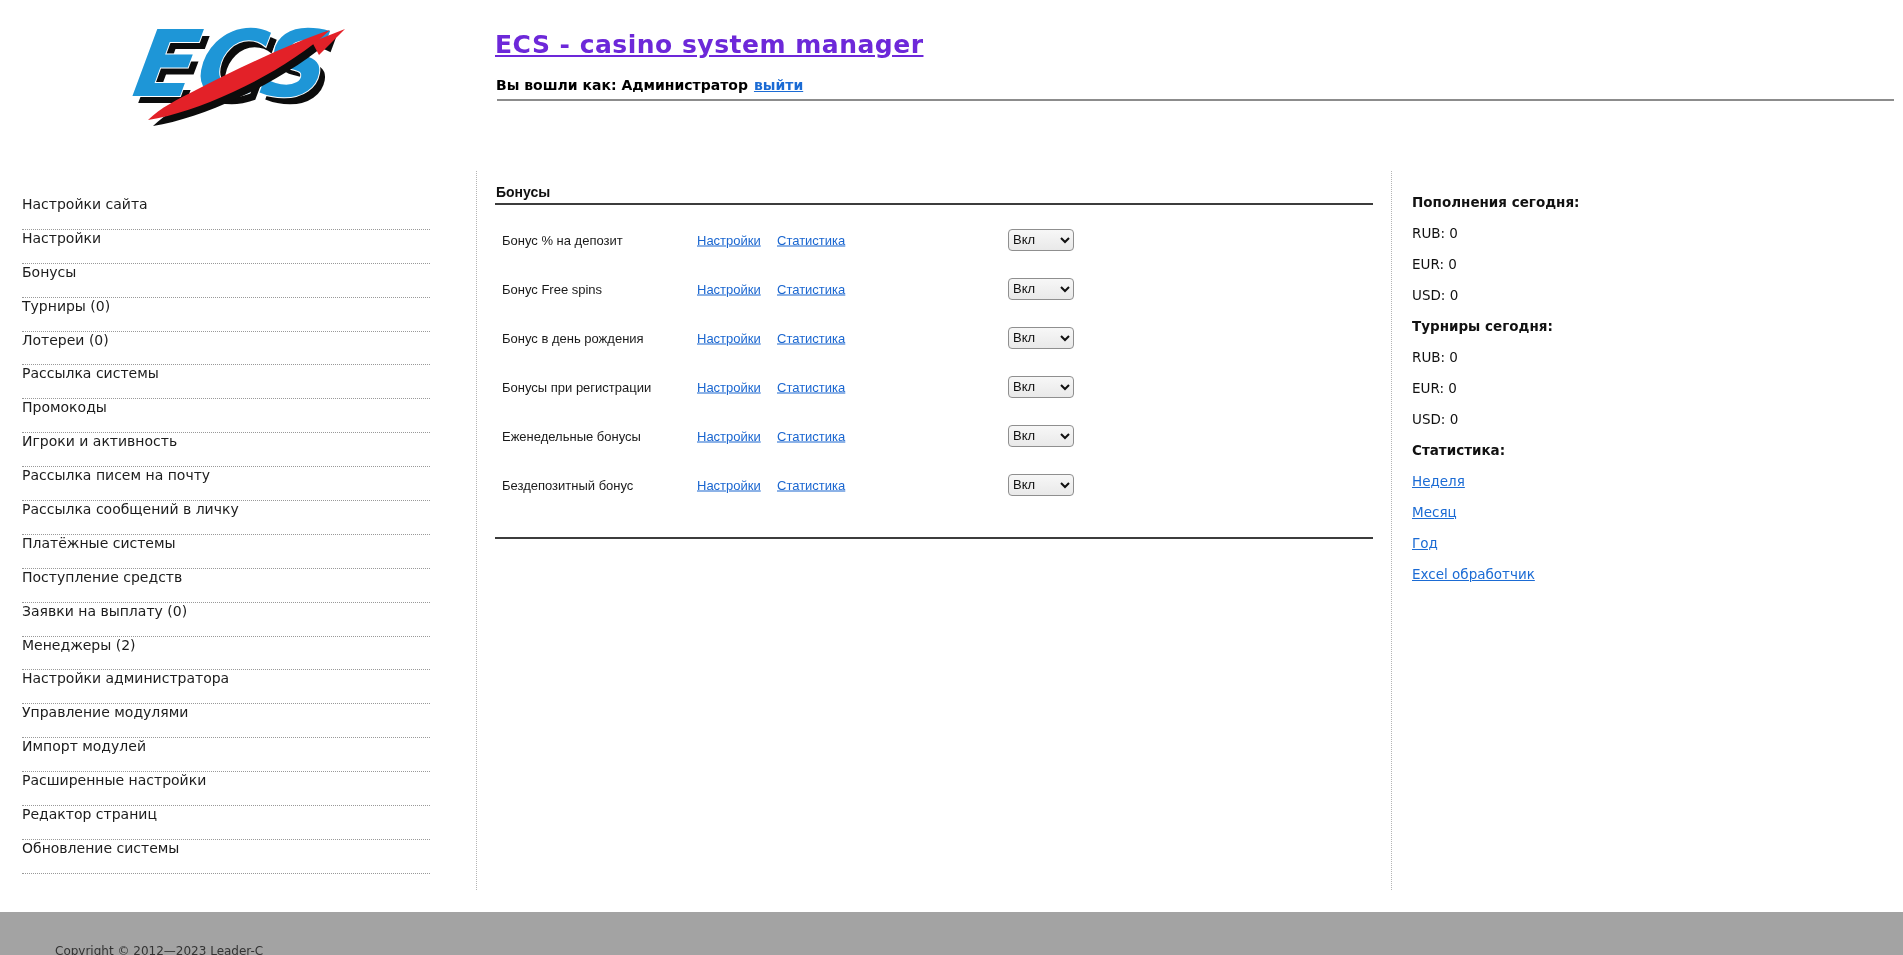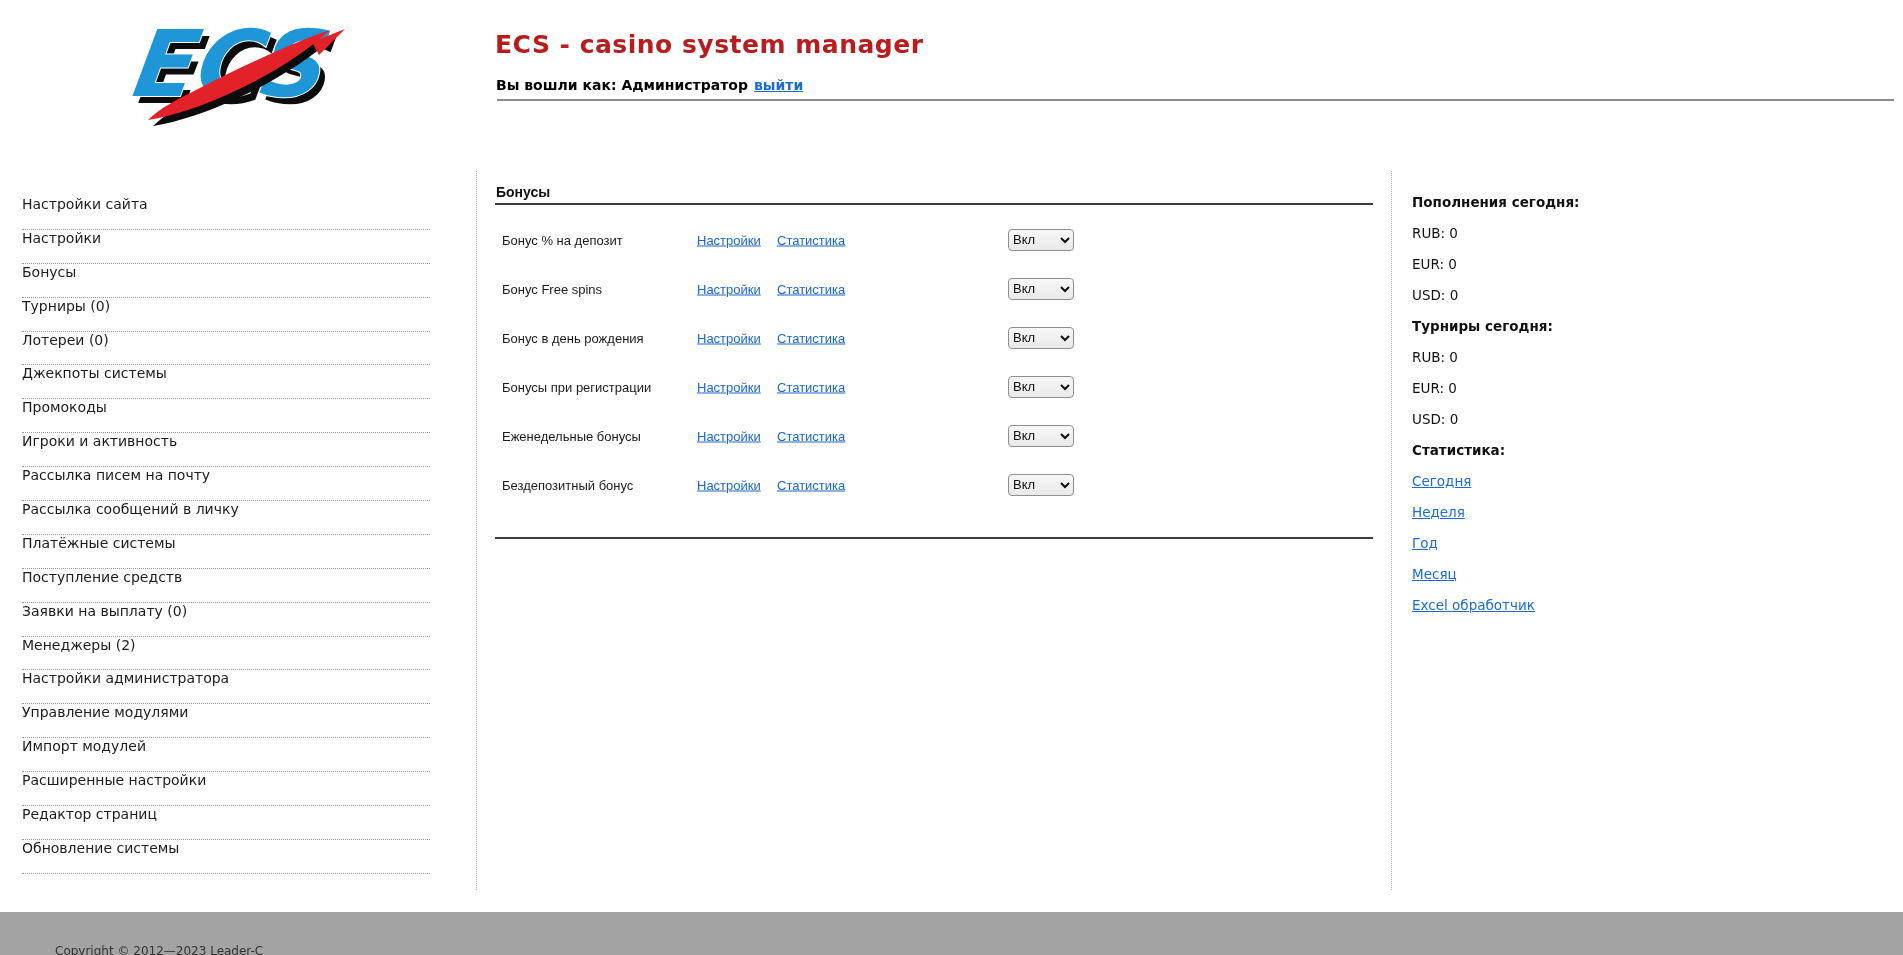--- a/index.html
+++ b/index.html
@@ -9,21 +9,21 @@
     background:#ffffff;
     overflow:hidden;
     font-family:"Liberation Sans", sans-serif;
     color:#1a1a1a;
   }
   .comic{font-family:"DejaVu Sans", sans-serif;}
 
   
   #logo{position:absolute;left:116px;top:8px;width:230px;height:118px;}
   #header-text{position:absolute;left:495px;top:30px;}
-  #page-title{font-size:25px;font-weight:bold;letter-spacing:0.5px;color:#b91c1c;}
+  #page-title{font-size:25px;font-weight:bold;letter-spacing:0.5px;color:#6d28d9;text-decoration:underline;}
   #login-line{position:absolute;left:496px;top:77px;font-size:14px;font-weight:bold;color:#000;}
   #logout-link{color:#1b6bd4;text-decoration:underline;cursor:pointer;margin-left:6px;margin-top:22px;}
   #header-divider{position:absolute;left:497px;top:99px;width:1397px;border-top:2px solid #8c8c8c;}
 
   
   #sidebar{position:absolute;left:22px;top:196px;width:408px;}
   .side-item{
     height:32.9px;display:flex;
     border-bottom:1px dotted #999;
     font-family:"DejaVu Sans", sans-serif;
@@ -101,21 +101,21 @@
     <div class="side-item">
       <span>Турниры (0)</span>
     </div>
 
     <div class="side-item">
       <span>Лотереи (0)</span>
     </div>
 
 
     <div class="side-item">
-      <span>Джекпоты системы</span>
+      <span>Рассылка системы</span>
     </div>
 
     <div class="side-item">
       <span>Промокоды</span>
     </div>
 
     <div class="side-item">
       <span>Игроки и активность</span>
     </div>
 
@@ -244,34 +244,31 @@
   <div class="rp-line rp-title">Турниры сегодня:</div>
 
     <div class="rp-line">RUB: 0</div>
 
     <div class="rp-line">EUR: 0</div>
 
     <div class="rp-line">USD: 0</div>
 
   <div class="rp-line rp-title">Статистика:</div>
 
-    <div class="rp-line">
-      <a class="rp-link">Сегодня</a>
-    </div>
 
     <div class="rp-line">
       <a class="rp-link">Неделя</a>
     </div>
 
     <div class="rp-line">
+      <a class="rp-link">Месяц</a>
+    </div>
+
+    <div class="rp-line">
       <a class="rp-link">Год</a>
-    </div>
-
-    <div class="rp-line">
-      <a class="rp-link">Месяц</a>
     </div>
 
     <div class="rp-line">
       <a class="rp-link">Excel обработчик</a>
     </div>
 
 </aside>
 
 <footer id="footer">
   <div id="copyright">Copyright © 2012—2023 Leader-C</div>

